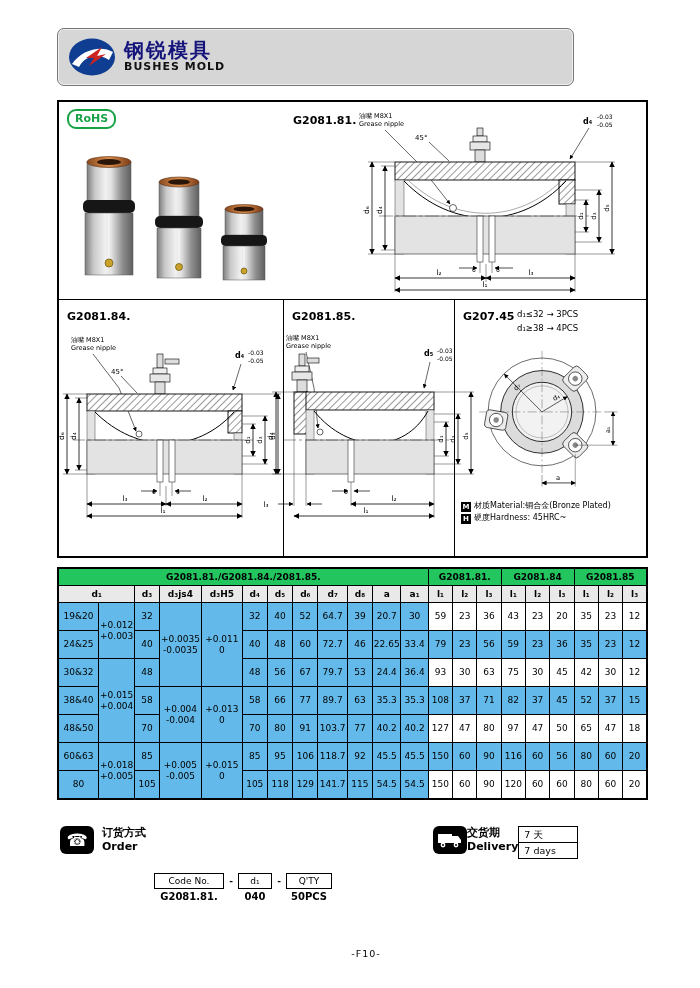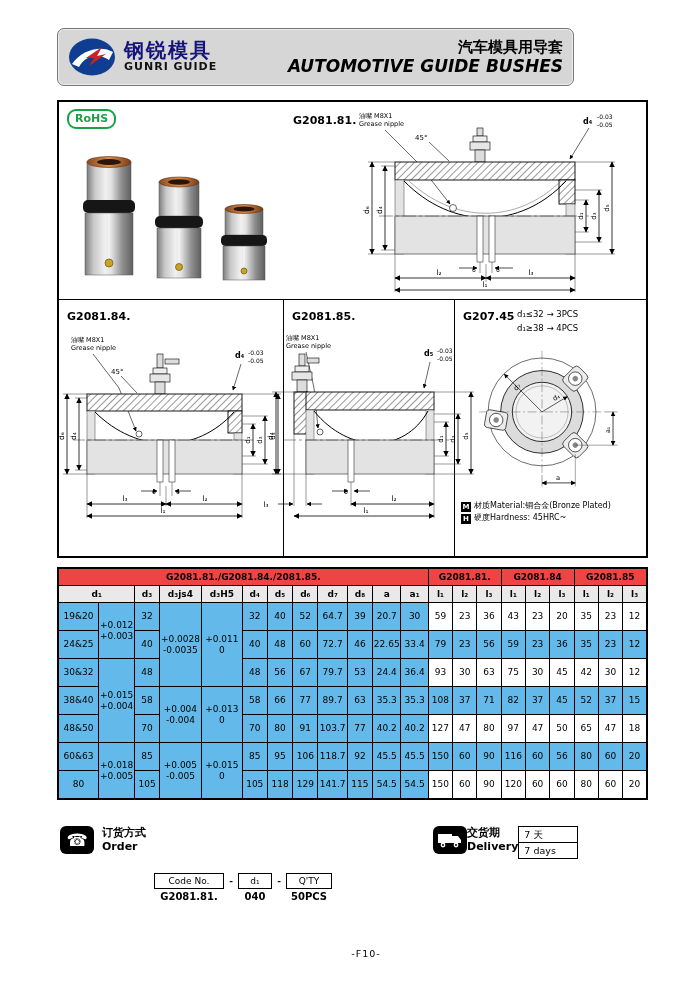--- a/index.html
+++ b/index.html
@@ -26,21 +26,21 @@
         color:#17a345;font-weight:bold;font-size:11px;padding:0 6px;line-height:16px;}
   .dwg-code{position:absolute;font-weight:bold;font-size:11px;}
   .notes{position:absolute;left:6px;top:200px;font-size:8px;line-height:1.55;}
   .nicon{display:inline-block;width:10px;height:10px;background:#000;color:#fff;font-size:7px;font-weight:bold;
          text-align:center;line-height:10px;margin-right:3px;vertical-align:-1px;}
   .rules{position:absolute;left:62px;top:8px;font-size:8.5px;line-height:1.6;white-space:nowrap;}
   
   .tblwrap{position:absolute;left:57px;top:567px;width:591px;}
   table.tbl{border-collapse:collapse;table-layout:fixed;width:591px;font-size:9px;}
   .tbl th,.tbl td{border:1px solid #000;text-align:center;padding:0;line-height:1.15;}
-  .tbl thead th{background:#ef4444;font-weight:bold;height:16px;}
+  .tbl thead th{background:#22c55e;font-weight:bold;height:16px;}
   .tbl thead tr.ch th{background:#e9e9e9;}
   .tbl tbody td{background:#63b9e9;height:27px;}
   .tbl tbody td.w{background:#ffffff;}
   .tbl{border:2px solid #000;}
   
   .order{position:absolute;left:60px;top:826px;display:flex;align-items:flex-start;gap:8px;}
   .delivery{position:absolute;left:433px;top:826px;display:flex;align-items:flex-start;gap:0;}
   .blkicon{width:34px;height:28px;background:#000;border-radius:6px;display:flex;align-items:center;justify-content:center;}
   .blkicon .ph{color:#fff;font-size:17px;line-height:1;}
   .lblcol{font-size:11px;font-weight:bold;line-height:1.25;}
@@ -88,26 +88,22 @@
 
   <div class="hdr">
     <div class="brand">
       <svg width="50" height="40" viewBox="0 0 50 40">
         <ellipse cx="24" cy="20" rx="23" ry="18.5" fill="#0f3d91"></ellipse>
         <path d="M4,27 C14,12 34,8 45,15 L41,23 C31,16 17,18 11,30 Z" fill="#fff"></path>
         <path d="M18,21 L34,10 L29,19 L38,17 L21,29 L26,21 Z" fill="#cc2222"></path>
       </svg>
       <div class="brand-txt">
         <div class="cn">钢锐模具</div>
-        <div class="en">GUNRI GUIDE</div>
+        <div class="en">BUSHES MOLD</div>
       </div>
-    </div>
-    <div class="titles">
-      <div class="cn">汽车模具用导套</div>
-      <div class="en">AUTOMOTIVE GUIDE BUSHES</div>
     </div>
   </div>
 
   <div class="panel">
 
     <div class="cell-top">
       <span class="rohs">RoHS</span>
       <div class="dwg-code" style="left:234px;top:12px;position:absolute">G2081.81.</div>
 
       <svg width="215" height="160" viewBox="0 0 215 160" style="position:absolute;left:12px;top:32px">
@@ -452,21 +448,21 @@
         </thead>
       <tbody>
           <tr>
             <td>19&amp;20</td>
             <td rowspan="2">
               <div>+0.012</div>
               <div>+0.003</div>
             </td>
             <td>32</td>
             <td rowspan="3">
-              <div>+0.0028</div>
+              <div>+0.0035</div>
               <div>-0.0035</div>
             </td>
             <td rowspan="3">
               <div>+0.011</div>
               <div>0</div>
             </td>
             <td>32</td>
             <td>40</td>
             <td>52</td>
             <td>64.7</td>

